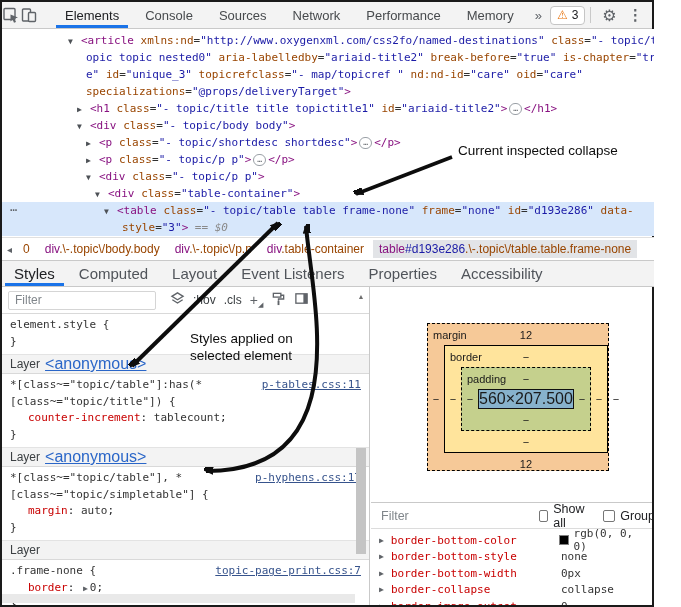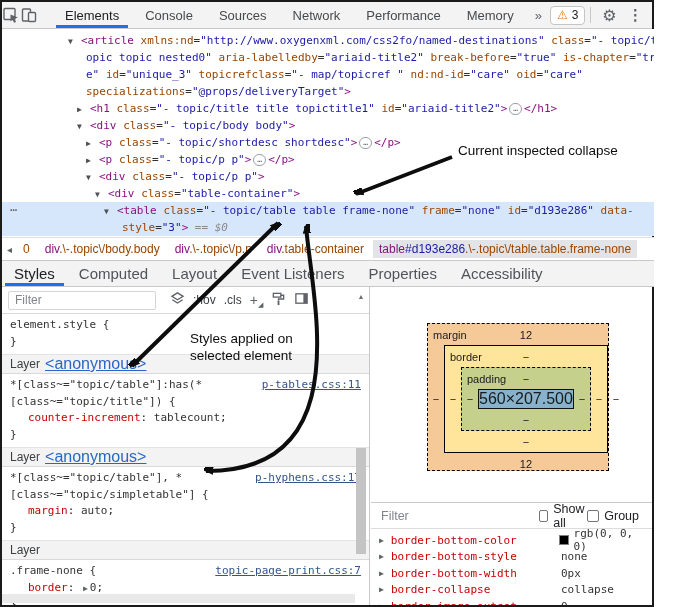--- a/index.html
+++ b/index.html
@@ -83,21 +83,21 @@
   .bm-margin  { position:absolute; left:56px; top:36px; width:182px; height:148px; background:#f6c998; border:1px dashed #000; }
   .bm-border  { background:#ffe49c; border:1px solid #000; }
   .bm-padding { background:#c5d08d; border:1px dashed #000; }
   .bm-content { grid-row:2; grid-column:2; background:#87b2cc; border:1px solid #111; display:flex; align-items:center; justify-content:center; font-size:16px; }
   .bm-top, .bm-bottom { grid-column:1/4; position:relative; display:flex; align-items:center; justify-content:center; }
   .bm-label { position:absolute; left:5px; top:50%; transform:translateY(-50%); }
   .bm-side { display:flex; align-items:center; justify-content:center; }
   .cfilter-row { height:26px; border-bottom:1px solid #dcdcdc; display:flex; align-items:center; padding:0 10px; }
   .cfilter-input { border:none; outline:none; font-size:12.5px; width:120px; color:#333; background:transparent; }
   .cfilter-input::placeholder { color:#80868b; }
-  .chk-group { margin-left:auto; display:flex; align-items:center; padding-right:16px;padding-left:38px; }
+  .chk-group { margin-left:auto; display:flex; align-items:center; gap:16px; padding-right:16px;padding-left:38px; }
   .chk-item { display:flex; align-items:center; gap:5px; font-size:12.5px; color:#202124; }
   .chk-box { width:12px; height:12px; border:1px solid #767676; border-radius:2px; background:#fff; }
   .cprops { font-family:"DejaVu Sans Mono", monospace; font-size:11px; padding-top:3px; }
   .cprop-row { display:flex; align-items:center; height:16.5px; padding-left:8px; }
   .cexp { color:#5f6368; font-size:8px; width:12px; }
   .cprop-name { color:#c80000; width:170px; }
   .cprop-val { color:#333; display:flex; align-items:center; gap:5px; }
   .swatch { width:10px; height:10px; border:1px solid #808080; display:inline-block; }
   
   .sb-arrow { position:absolute; width:12px; height:13px; display:flex; align-items:center; justify-content:center;

